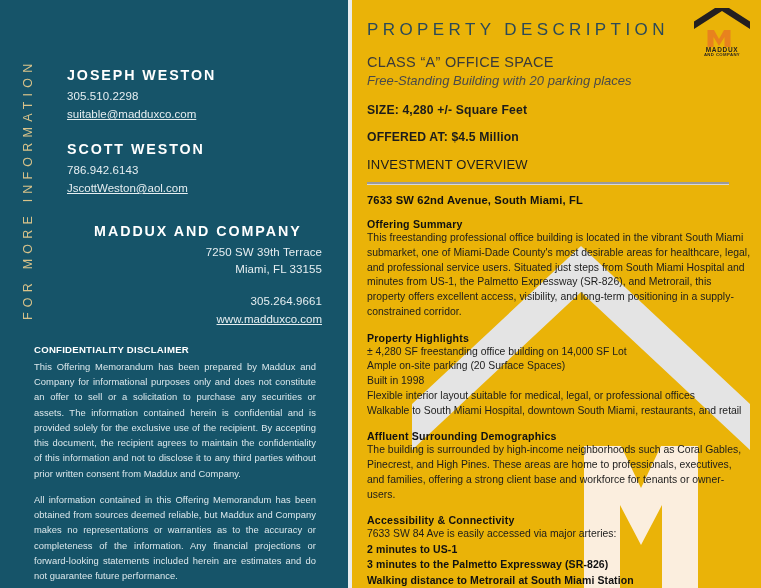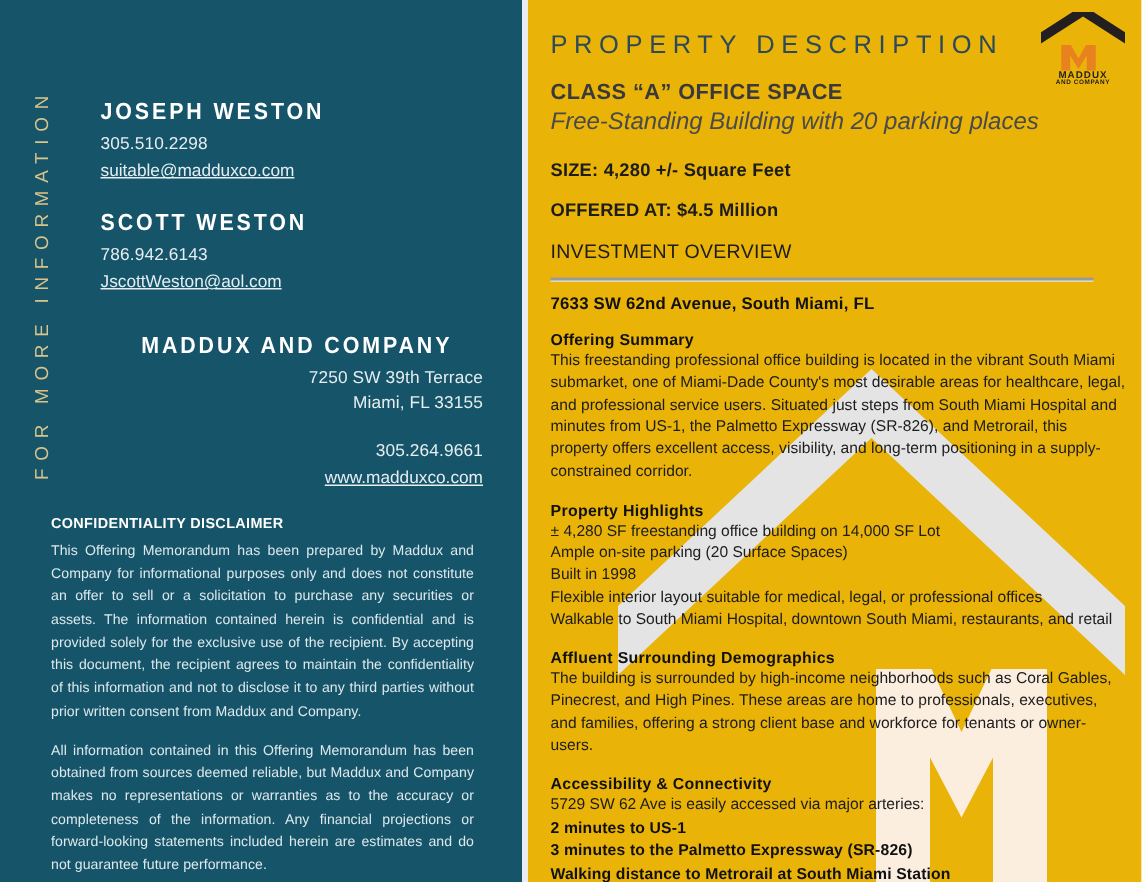--- a/index.html
+++ b/index.html
@@ -160,24 +160,24 @@
     color: #2c4a58;
     font-weight: 500;
     margin: 4px 0 14px 2px;
     font-family: "Liberation Sans", sans-serif;
   }
   .subtitle-1 {
     font-size: 14.5px;
     color: #3a3a3a;
     letter-spacing: 0.3px;
     margin: 0 0 3px 2px;
-    font-weight: 700;
+    font-weight: 400;
   }
   .subtitle-2 {
-    font-size: 16px;
+    font-size: 13px;
     color: #4a4a4a;
     font-style: italic;
     margin: 0 0 15px 2px;
   }
   .kv-line {
     font-size: 12.2px;
     font-weight: bold;
     color: #1c1c1c;
     margin: 4px 0 13px 2px;
     letter-spacing: 0.15px;
@@ -323,21 +323,21 @@
         <p class="list-line">Walkable to South Miami Hospital, downtown South Miami, restaurants, and retail</p>
       </div>
 
       <div class="block">
         <div class="block-title">Affluent Surrounding Demographics</div>
         <p class="block-body">The building is surrounded by high-income neighborhoods such as Coral Gables, Pinecrest, and High Pines. These areas are home to professionals, executives, and families, offering a strong client base and workforce for tenants or owner-users.</p>
       </div>
 
       <div class="block">
         <div class="block-title">Accessibility &amp; Connectivity</div>
-        <p class="list-line">5729 SW 62 Ave is easily accessed via major arteries:</p>
+        <p class="list-line">7633 SW 84 Ave is easily accessed via major arteries:</p>
         <p class="bold-line">2 minutes to US-1</p>
         <p class="bold-line">3 minutes to the Palmetto Expressway (SR-826)</p>
         <p class="bold-line">Walking distance to Metrorail at South Miami Station</p>
         <p class="bold-line">15 minutes to Coral Gables, 20 minutes to Brickell</p>
       </div>
 
     </div>
   </div>
 
 </div>

